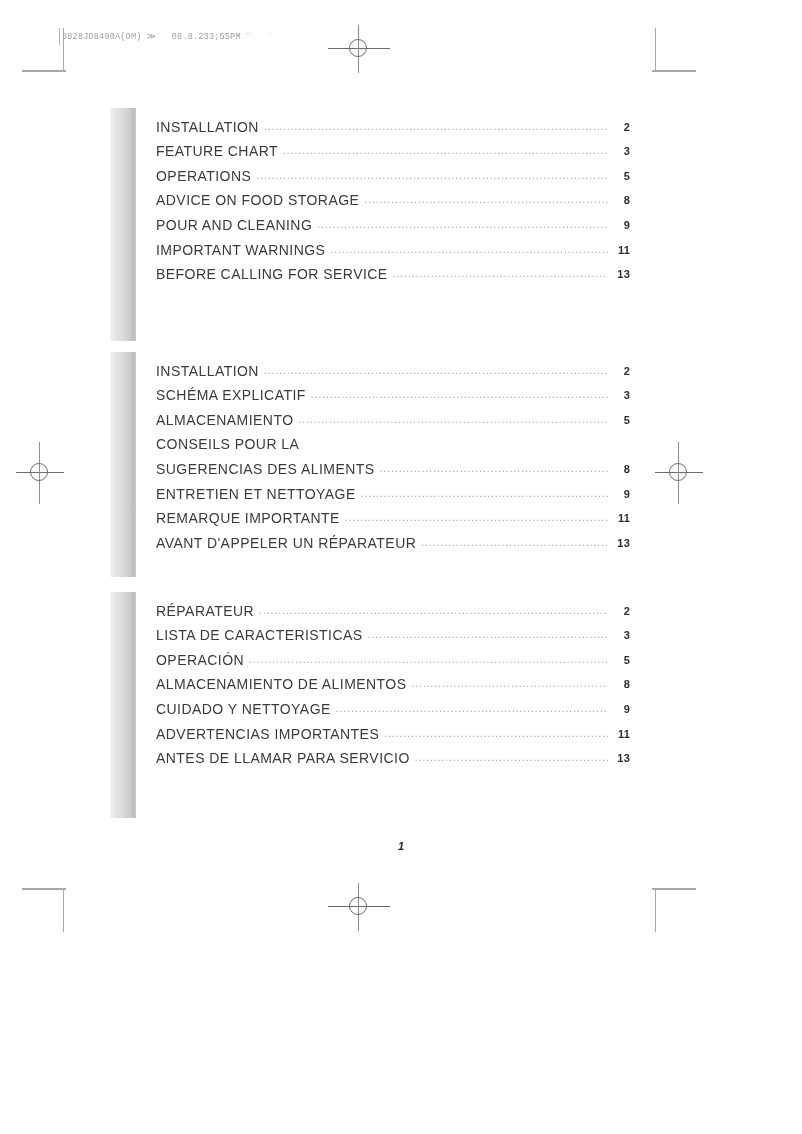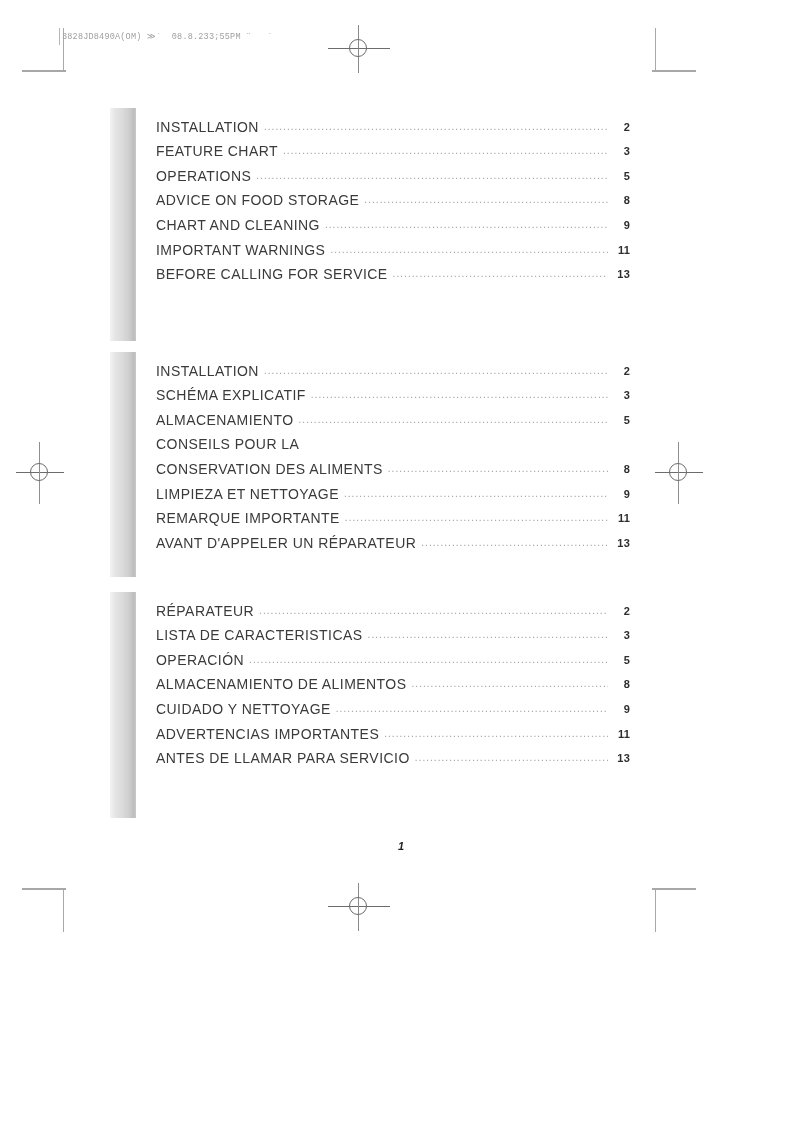--- a/index.html
+++ b/index.html
@@ -232,21 +232,21 @@
             <span class="toc-title">OPERATIONS</span>
             <span class="toc-dots"></span>
             <span class="toc-page">5</span>
           </div>
           <div class="toc-row">
             <span class="toc-title">ADVICE ON FOOD STORAGE</span>
             <span class="toc-dots"></span>
             <span class="toc-page">8</span>
           </div>
           <div class="toc-row">
-            <span class="toc-title">CHART AND CLEANING</span>
+            <span class="toc-title">POUR AND CLEANING</span>
             <span class="toc-dots"></span>
             <span class="toc-page">9</span>
           </div>
           <div class="toc-row">
             <span class="toc-title">IMPORTANT WARNINGS</span>
             <span class="toc-dots"></span>
             <span class="toc-page">11</span>
           </div>
           <div class="toc-row">
             <span class="toc-title">BEFORE CALLING FOR SERVICE</span>
@@ -272,26 +272,26 @@
             <span class="toc-title">ALMACENAMIENTO</span>
             <span class="toc-dots"></span>
             <span class="toc-page">5</span>
           </div>
           <div class="toc-row nodots">
             <span class="toc-title">CONSEILS POUR LA</span>
             <span class="toc-dots"></span>
             <span class="toc-page"></span>
           </div>
           <div class="toc-row">
-            <span class="toc-title">CONSERVATION DES ALIMENTS</span>
+            <span class="toc-title">SUGERENCIAS DES ALIMENTS</span>
             <span class="toc-dots"></span>
             <span class="toc-page">8</span>
           </div>
           <div class="toc-row">
-            <span class="toc-title">LIMPIEZA ET NETTOYAGE</span>
+            <span class="toc-title">ENTRETIEN ET NETTOYAGE</span>
             <span class="toc-dots"></span>
             <span class="toc-page">9</span>
           </div>
           <div class="toc-row">
             <span class="toc-title">REMARQUE IMPORTANTE</span>
             <span class="toc-dots"></span>
             <span class="toc-page">11</span>
           </div>
           <div class="toc-row">
             <span class="toc-title">AVANT D'APPELER UN RÉPARATEUR</span>

